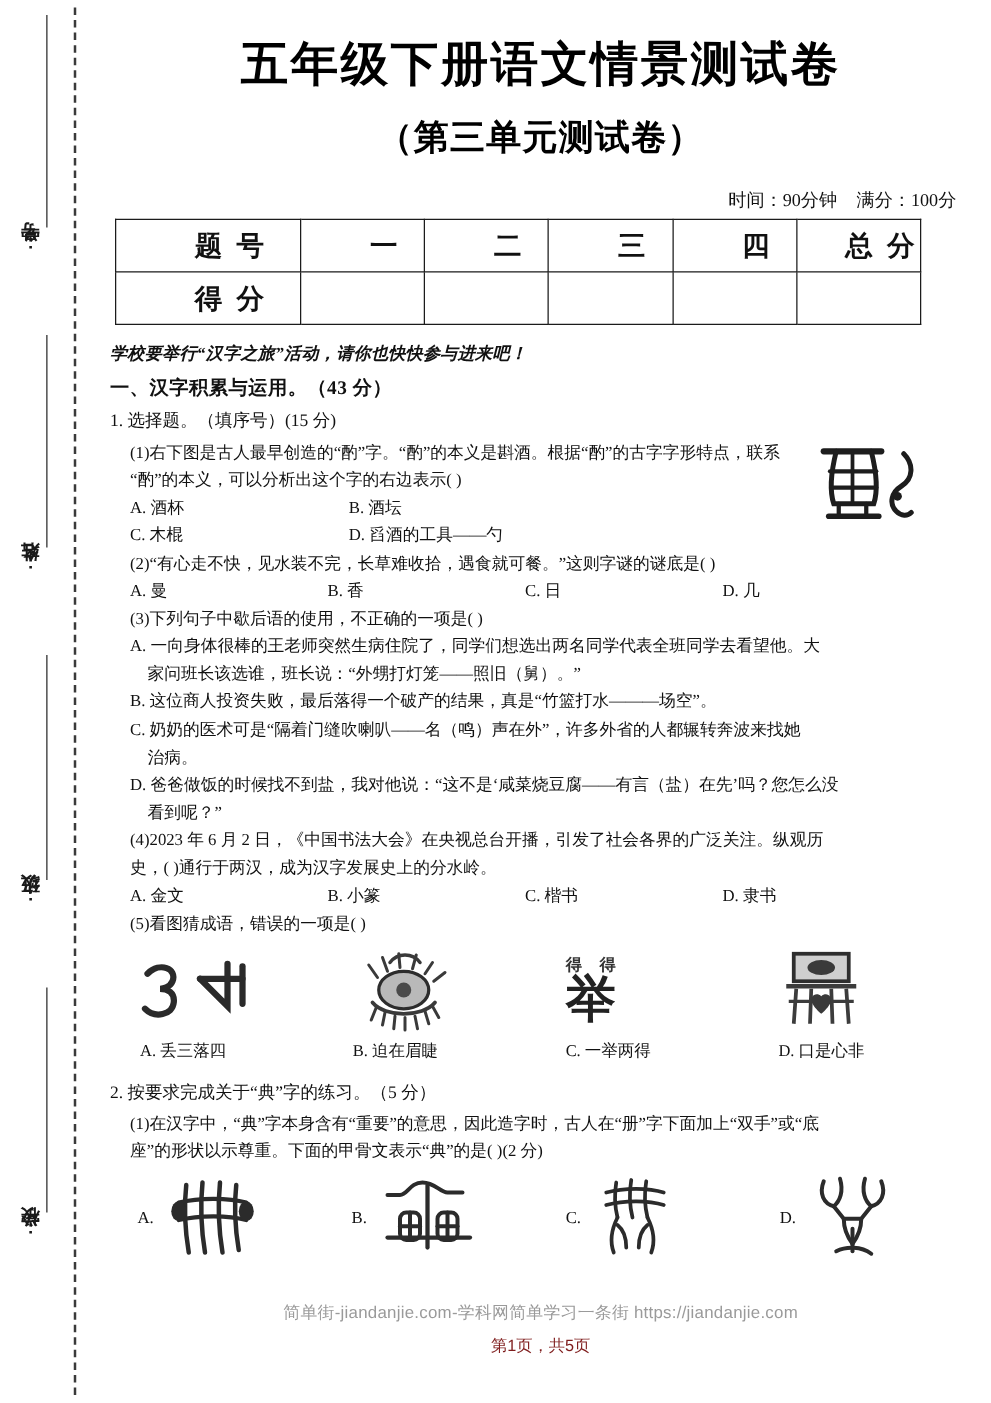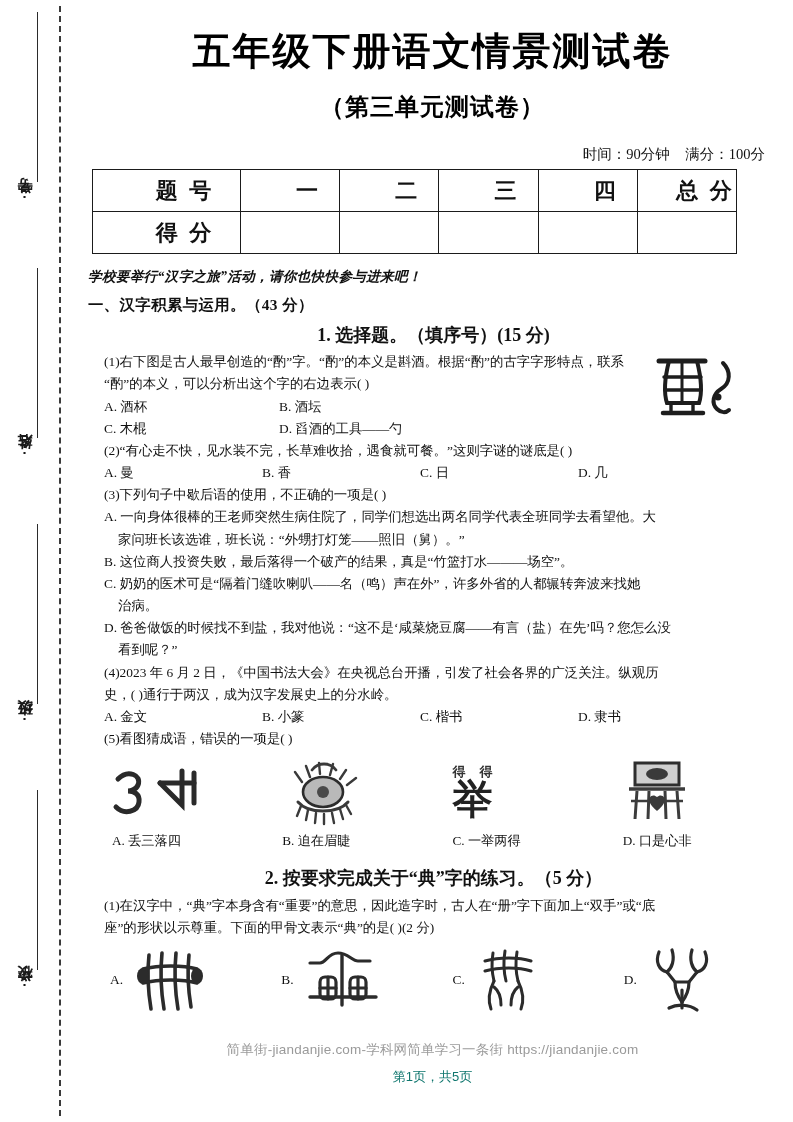--- a/index.html
+++ b/index.html
@@ -61,21 +61,21 @@
     text-align: center;
     font-size: 38px;
     font-weight: 700;
     letter-spacing: 2px;
     margin: 26px 0 0 0;
     font-family: "Liberation Serif", "DejaVu Serif", serif;
     color: #000;
   }
   .subtitle {
     text-align: center;
-    font-size: 24px;
+    font-size: 28px;
     font-weight: 700;
     letter-spacing: 1px;
     margin: 14px 0 0 0;
     color: #000;
   }
 
   .meta-line {
     text-align: right;
     font-size: 14.5px;
     margin: 22px 28px 5px 0;
@@ -117,24 +117,23 @@
     letter-spacing: .3px;
     margin-bottom: 6px;
   }
   .sec-head {
     font-size: 15.4px;
     font-weight: 700;
     letter-spacing: .4px;
     margin: 3px 0 3px 0;
   }
   .q-num {
-    font-size: 18px;
-    font-weight: 700;
+    font-size: 14px;
+    font-weight: 400;
     margin: 2px 0 2px 0;
-    text-align: center;
   }
   .sub-q {
     margin: 1px 0 1px 16px;
     text-align: justify;
   }
   .opts-row {
     margin: 1px 0 1px 16px;
     display: flex;
   }
   .opts-row .opt { flex: 0 0 auto; }
@@ -197,21 +196,21 @@
     text-align: center;
     font-family: "Liberation Sans", "DejaVu Sans", sans-serif;
   }
   .footer .wm {
     font-size: 13.5px;
     color: #9a9a9a;
     letter-spacing: .2px;
   }
   .footer .pg {
     font-size: 13px;
-    color: #0f766e;
+    color: #7f1d1d;
     margin-top: 9px;
   }
 
   svg { display: block; }
 </style>
 </head>
 <body>
 
 <div class="seal-strip">
   <div class="seal-dash"></div>

